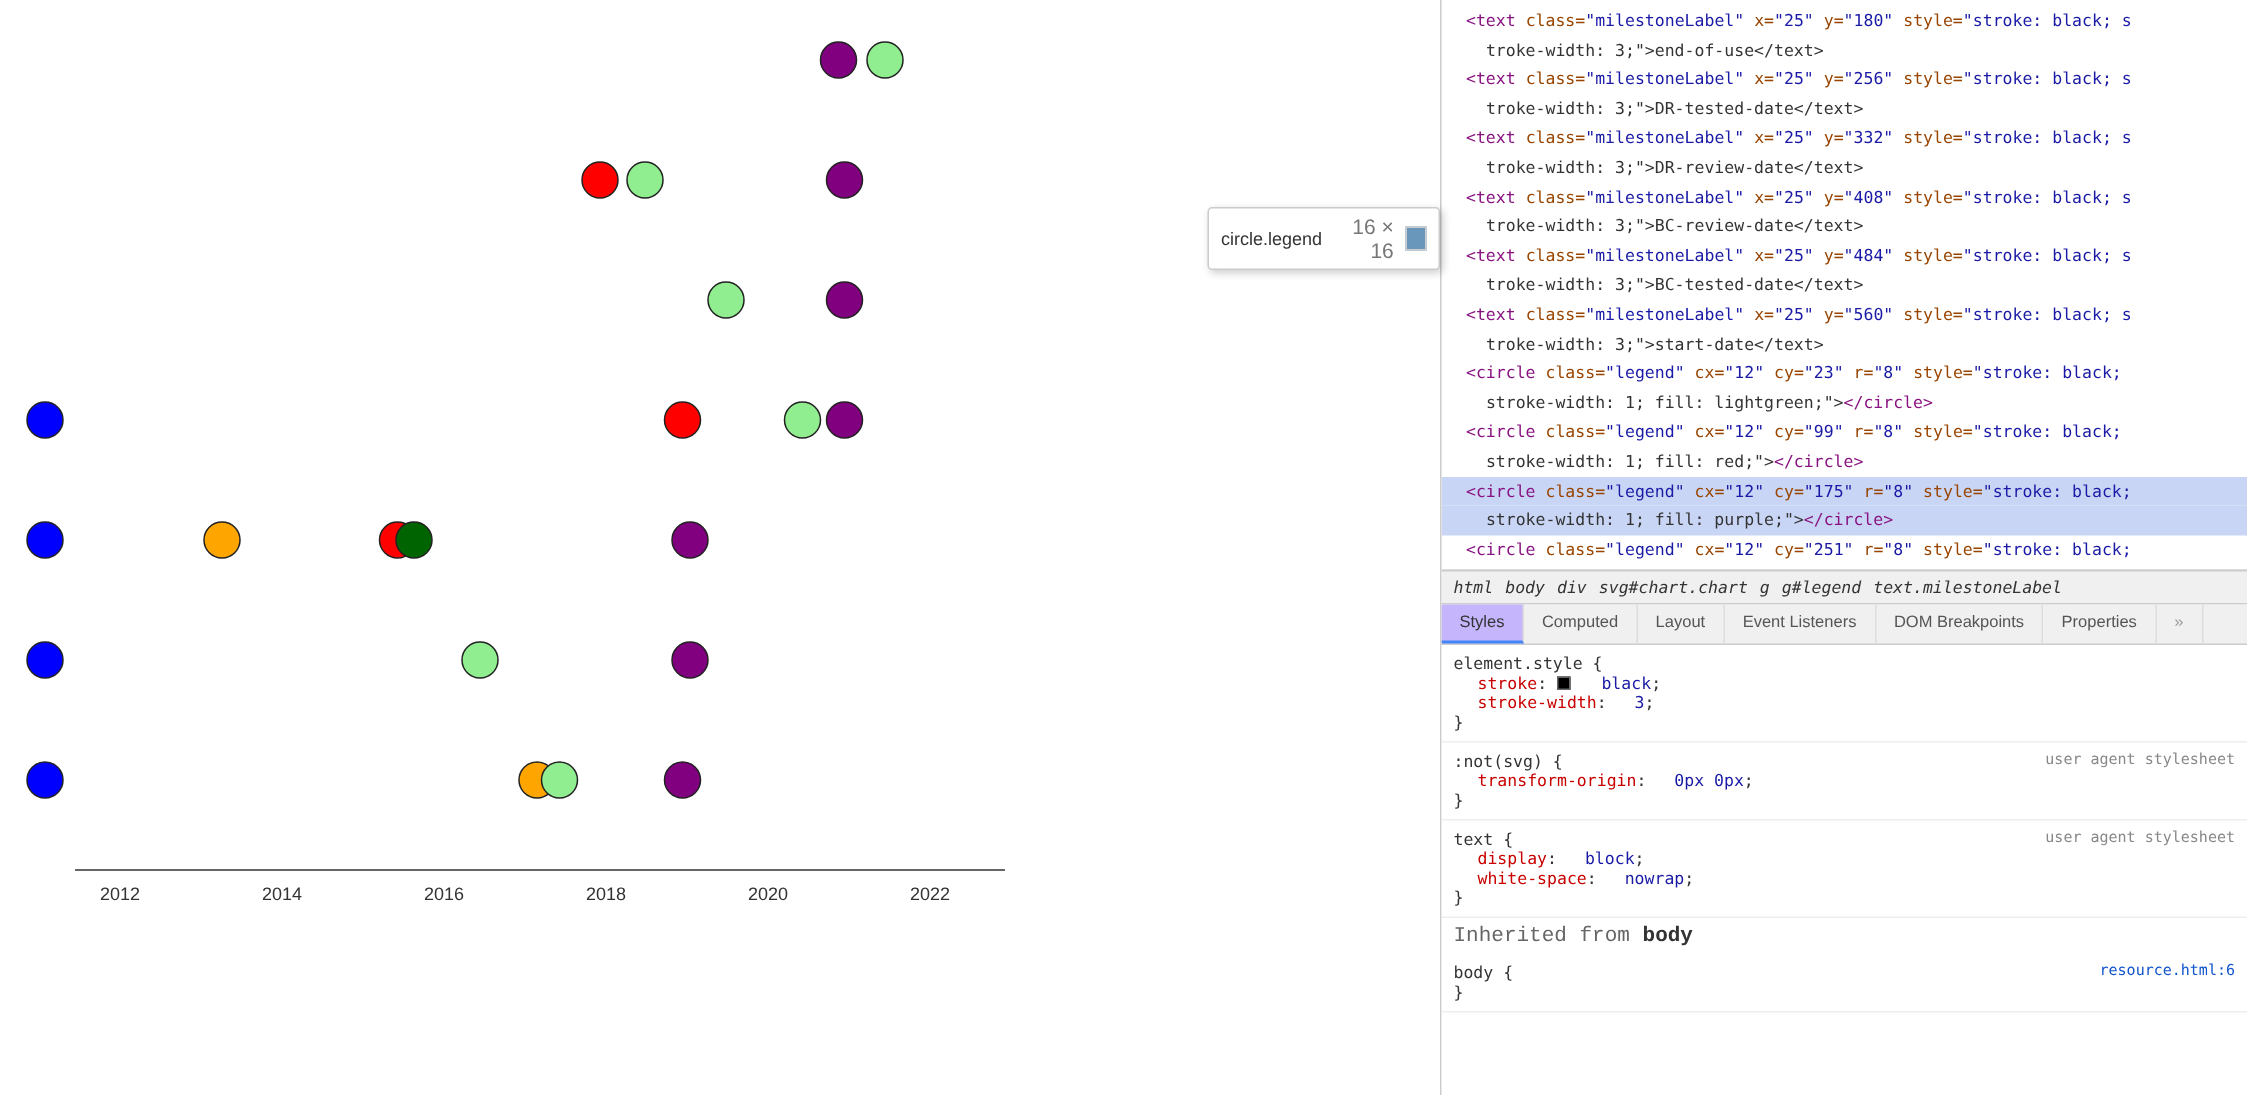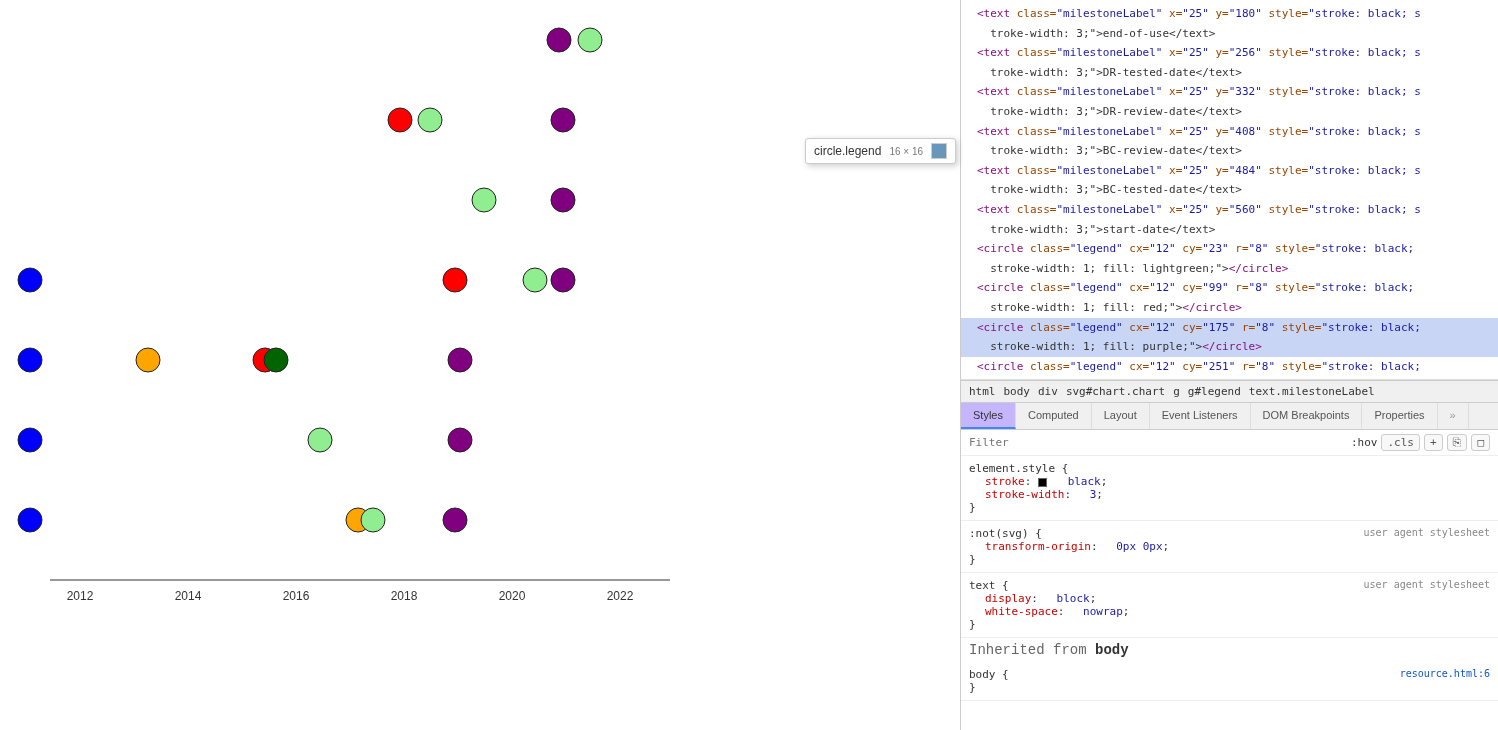--- a/index.html
+++ b/index.html
@@ -63,20 +63,21 @@
       background: #f0f0f0;
       border-bottom: 1px solid #ccc;
       border-top: 1px solid #ccc;
       padding: 4px 8px;
       display: flex;
       align-items: flex-start;
       gap: 4px;
       flex-wrap: wrap;
       font-size: 11px;
       font-family: monospace;
+      font-style: italic;
     }
     .breadcrumb-item {
       color: #333;
       cursor: pointer;
     }
     .breadcrumb-sep { color: #999; }
 
     
     #tabs-bar {
       display: flex;
@@ -180,21 +181,21 @@
       padding: 4px 8px;
       font-size: 12px;
       box-shadow: 2px 2px 6px rgba(0,0,0,0.2);
       display: flex;
       align-items: center;
       gap: 8px;
       z-index: 100;
       text-align: right;
     }
     #tooltip .tooltip-label { color: #333; font-weight: 500; }
-    #tooltip .tooltip-size { color: #777; font-size: 10px; }
+    #tooltip .tooltip-size { color: #777; font-size: 14px; }
     #tooltip .tooltip-preview {
       width: 16px;
       height: 16px;
       background: #6897bb;
       border: 1px solid #ccc;
     }
 
     
     #chart-svg {
       position: absolute;
@@ -343,30 +344,20 @@
     <div class="tab">Computed</div>
     <div class="tab">Layout</div>
     <div class="tab">Event Listeners</div>
     <div class="tab">DOM Breakpoints</div>
     <div class="tab">Properties</div>
     <div class="tab more">»</div>
   </div>
 
   <div id="styles-panel">
 
-    <div id="filter-bar">
-      <input id="filter-input" type="text" placeholder="Filter" style="">
-      <div class="filter-buttons">
-        <span class="filter-hov">:hov</span>
-        <span class="filter-btn">.cls</span>
-        <span class="filter-btn">+</span>
-        <span class="filter-btn">⎘</span>
-        <span class="filter-btn">□</span>
-      </div>
-    </div>
 
     <div class="css-block">
       <div>
         <span class="css-selector">element.style {</span>
       </div>
       <div>
         <span class="css-property">stroke</span><span class="css-colon">: </span>
         <span class="color-swatch" style="background:#000;"></span>
         <span class="css-value">black</span><span class="css-colon">;</span>
       </div>

